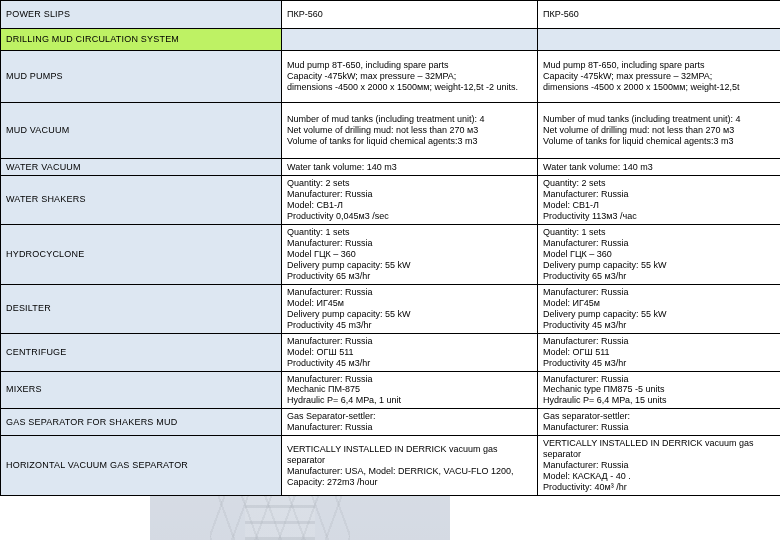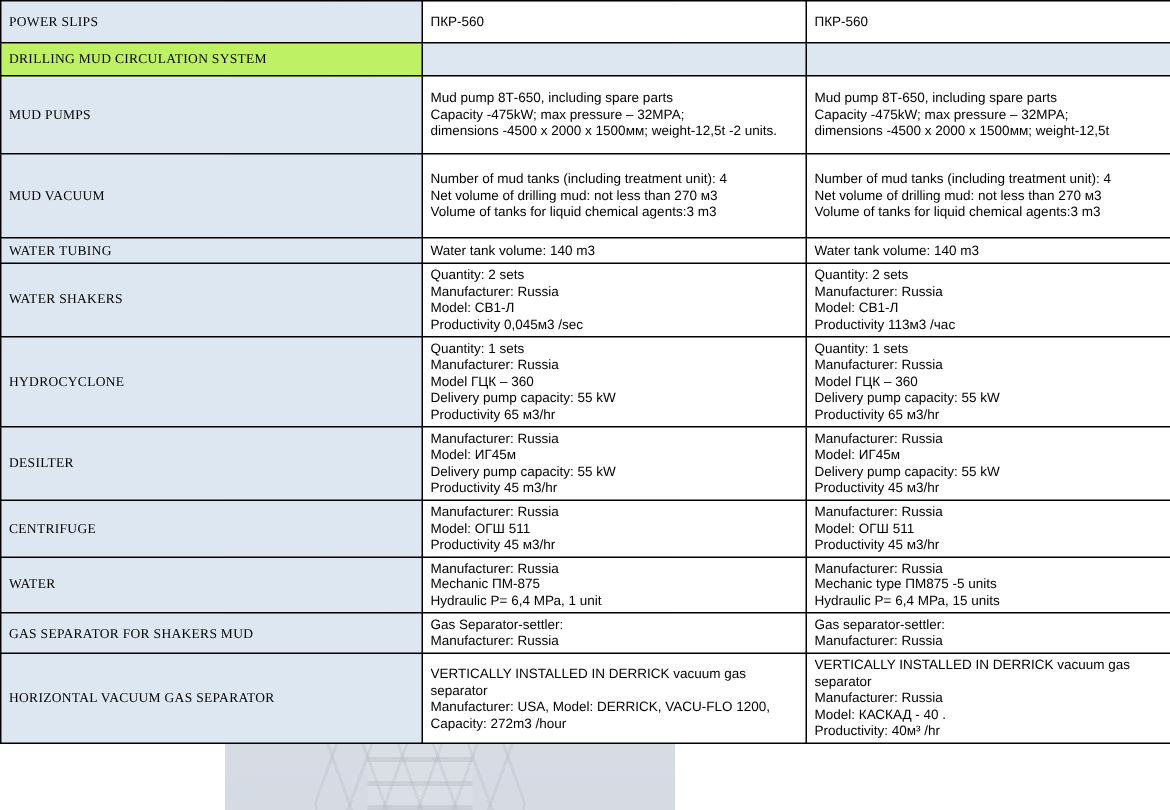--- a/index.html
+++ b/index.html
@@ -61,21 +61,20 @@
     word-wrap: break-word;
   }
   col.c-label { width: 281px; }
   col.c-a { width: 256px; }
   col.c-b { width: 243px; }
 
   td.label {
     background: #dde7f2;
     font-size: 9.5px;
     letter-spacing: 0.2px;
-    font-family: Liberation Serif, serif;
   }
   td.label.section {
     background: #bef264;
   }
   td.val {
     background: #ffffff;
     vertical-align: top;
   }
   td.val.mid {
     vertical-align: middle;
@@ -119,21 +118,21 @@
     <tr style="height:56px">
       <td class="label">MUD VACUUM</td>
       <td class="val mid nowrapish">Number of mud tanks (including treatment unit): 4
 Net volume of drilling mud:  not less than 270 м3
 Volume of tanks for  liquid chemical agents:3 m3</td>
       <td class="val mid nowrapish">Number of mud tanks (including treatment unit): 4
 Net volume of drilling mud:  not less than 270 м3
 Volume of tanks for  liquid chemical agents:3 m3</td>
     </tr>
     <tr style="height:17px">
-      <td class="label">WATER TUBING</td>
+      <td class="label">WATER VACUUM</td>
       <td class="val mid nowrapish">Water tank volume:    140 m3</td>
       <td class="val mid nowrapish">Water tank volume:    140 m3</td>
     </tr>
     <tr style="height:44px">
       <td class="label">WATER SHAKERS</td>
       <td class="val nowrapish">Quantity: 2 sets
 Manufacturer: Russia
 Model:  СВ1-Л
   Productivity 0,045м3 /sec</td>
       <td class="val nowrapish">Quantity:  2 sets
@@ -168,21 +167,21 @@
     <tr style="height:35px">
       <td class="label">CENTRIFUGE</td>
       <td class="val nowrapish">Manufacturer: Russia
 Model: ОГШ 511
 Productivity 45 м3/hr</td>
       <td class="val nowrapish">Manufacturer: Russia
 Model:  ОГШ 511
 Productivity 45 м3/hr</td>
     </tr>
     <tr style="height:35px">
-      <td class="label">WATER</td>
+      <td class="label">MIXERS</td>
       <td class="val nowrapish">Manufacturer: Russia
 Mechanic ПМ-875
 Hydraulic  Р= 6,4 МРа,  1 unit</td>
       <td class="val nowrapish">Manufacturer: Russia
 Mechanic type  ПМ875 -5 units
 Hydraulic  Р= 6,4 МРа,  15 units</td>
     </tr>
     <tr style="height:25px">
       <td class="label">GAS SEPARATOR FOR SHAKERS MUD</td>
       <td class="val nowrapish">Gas Separator-settler:

